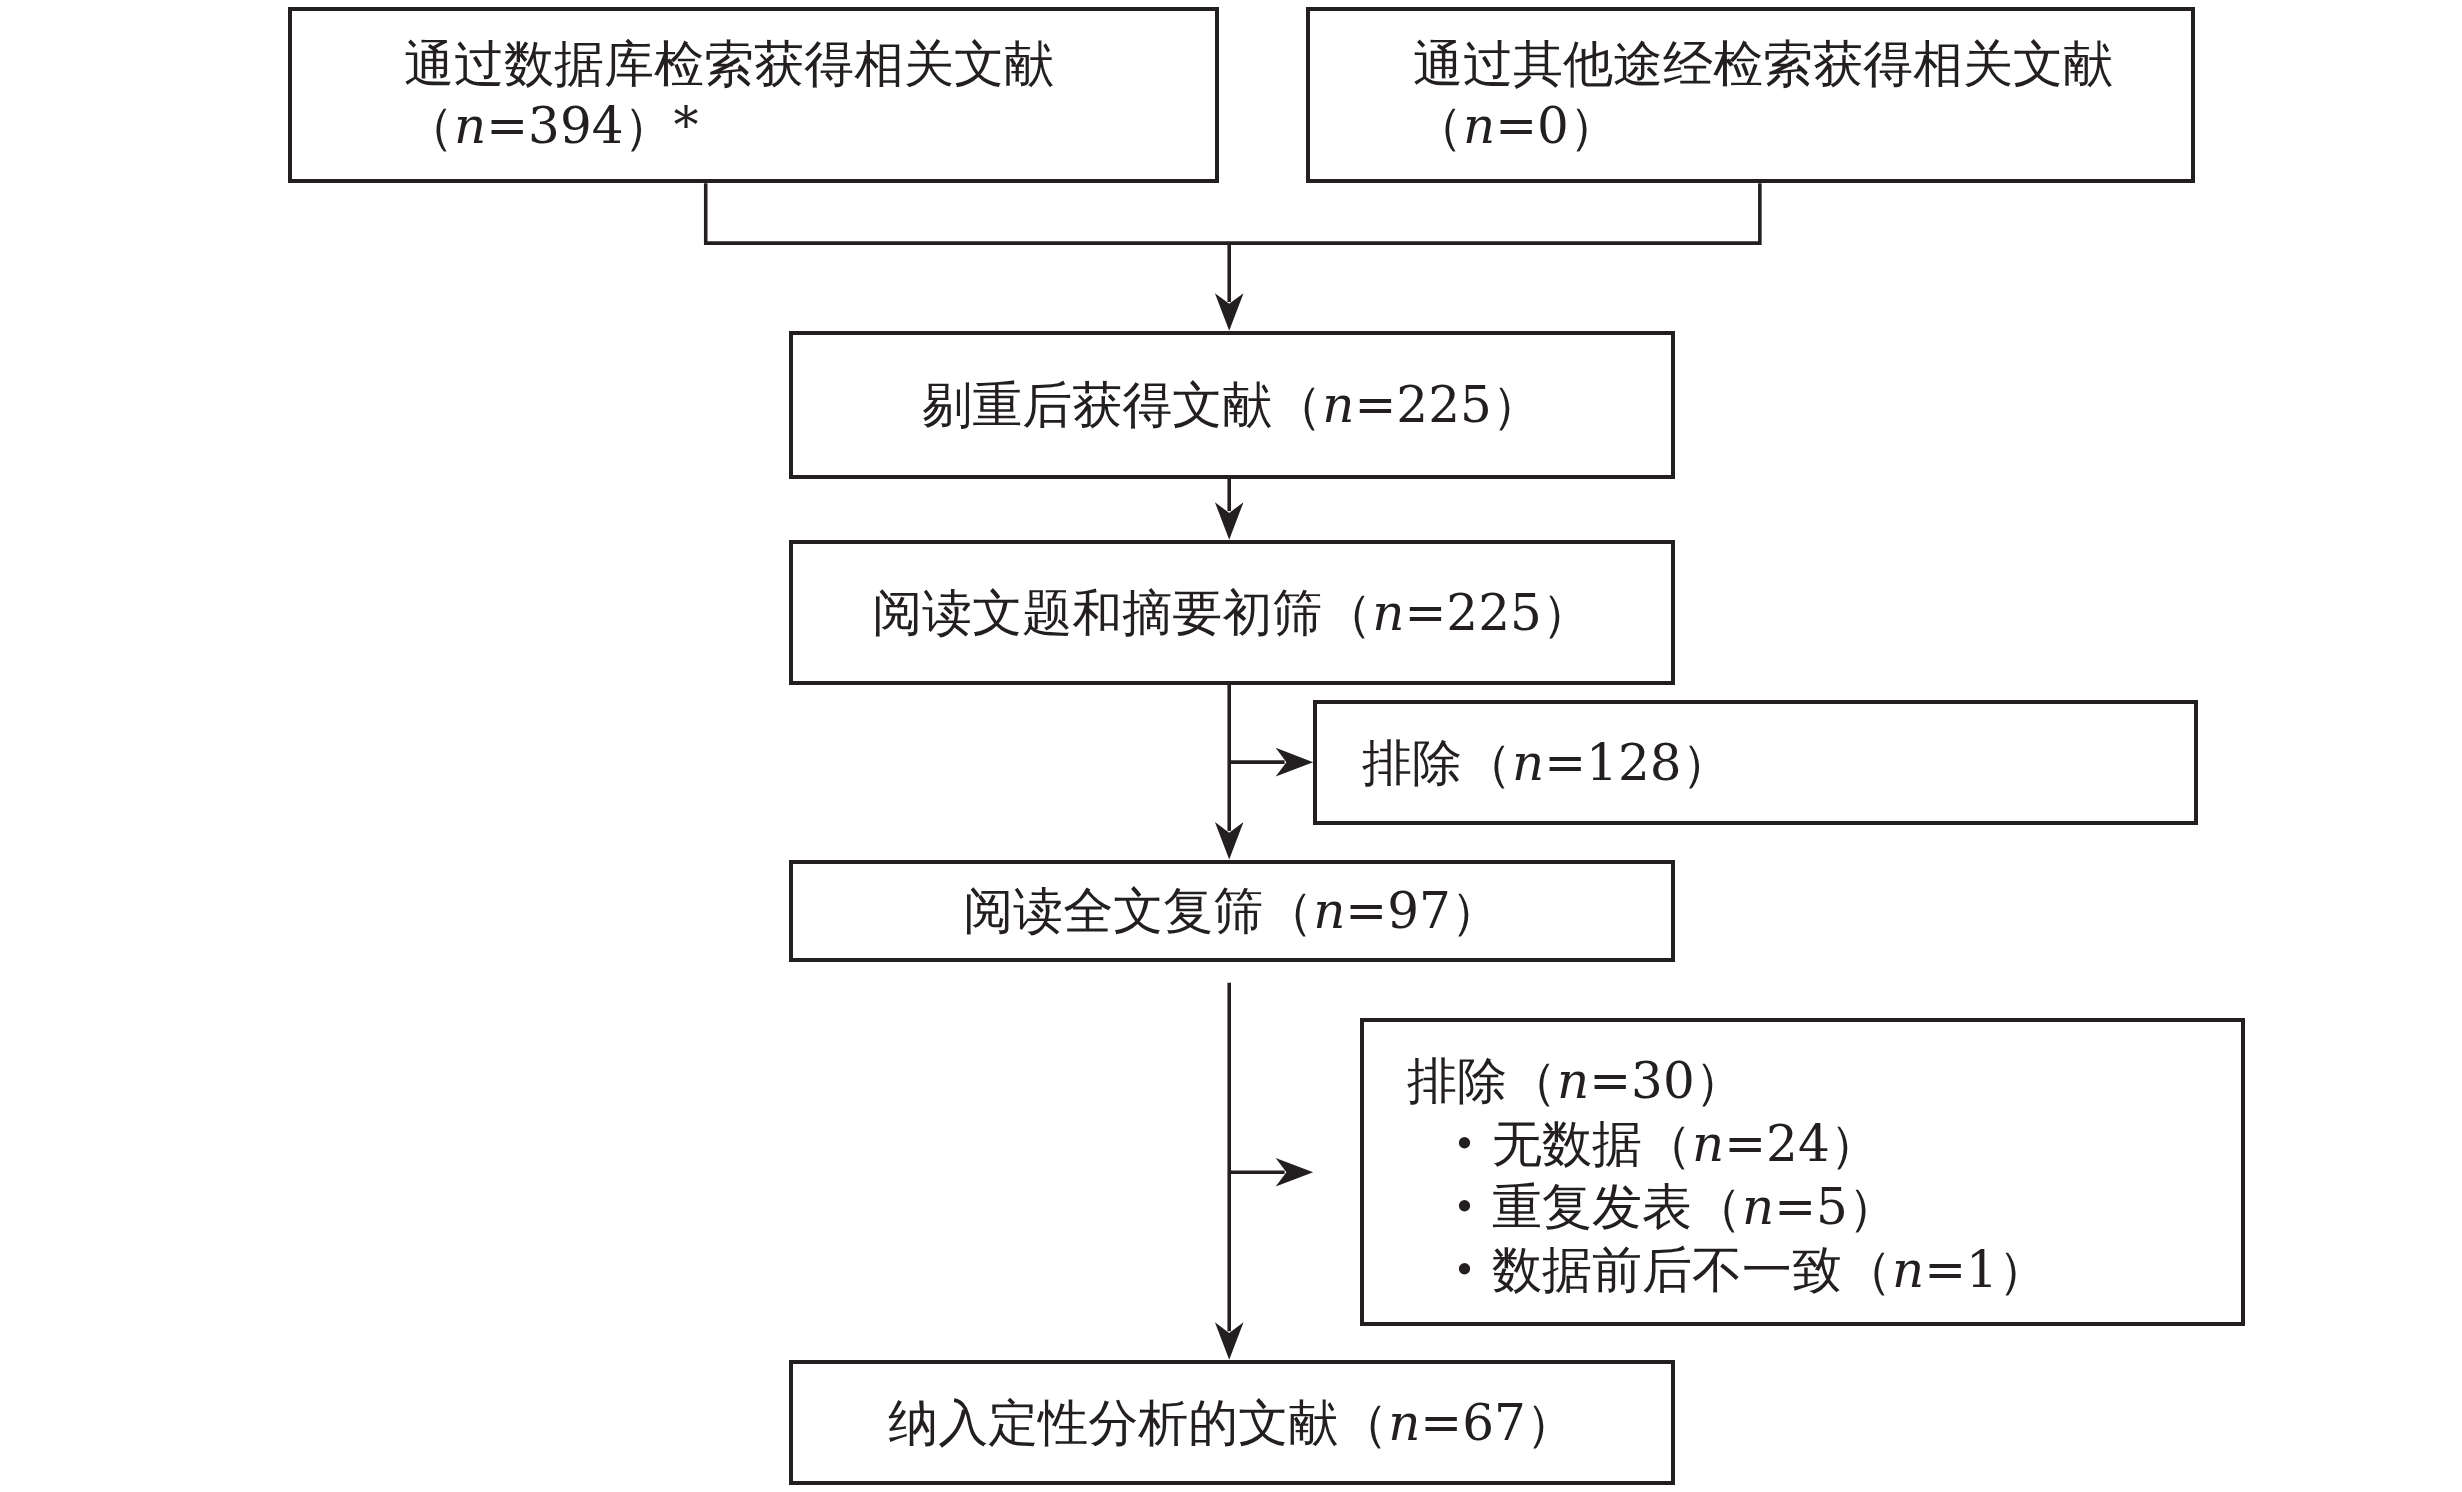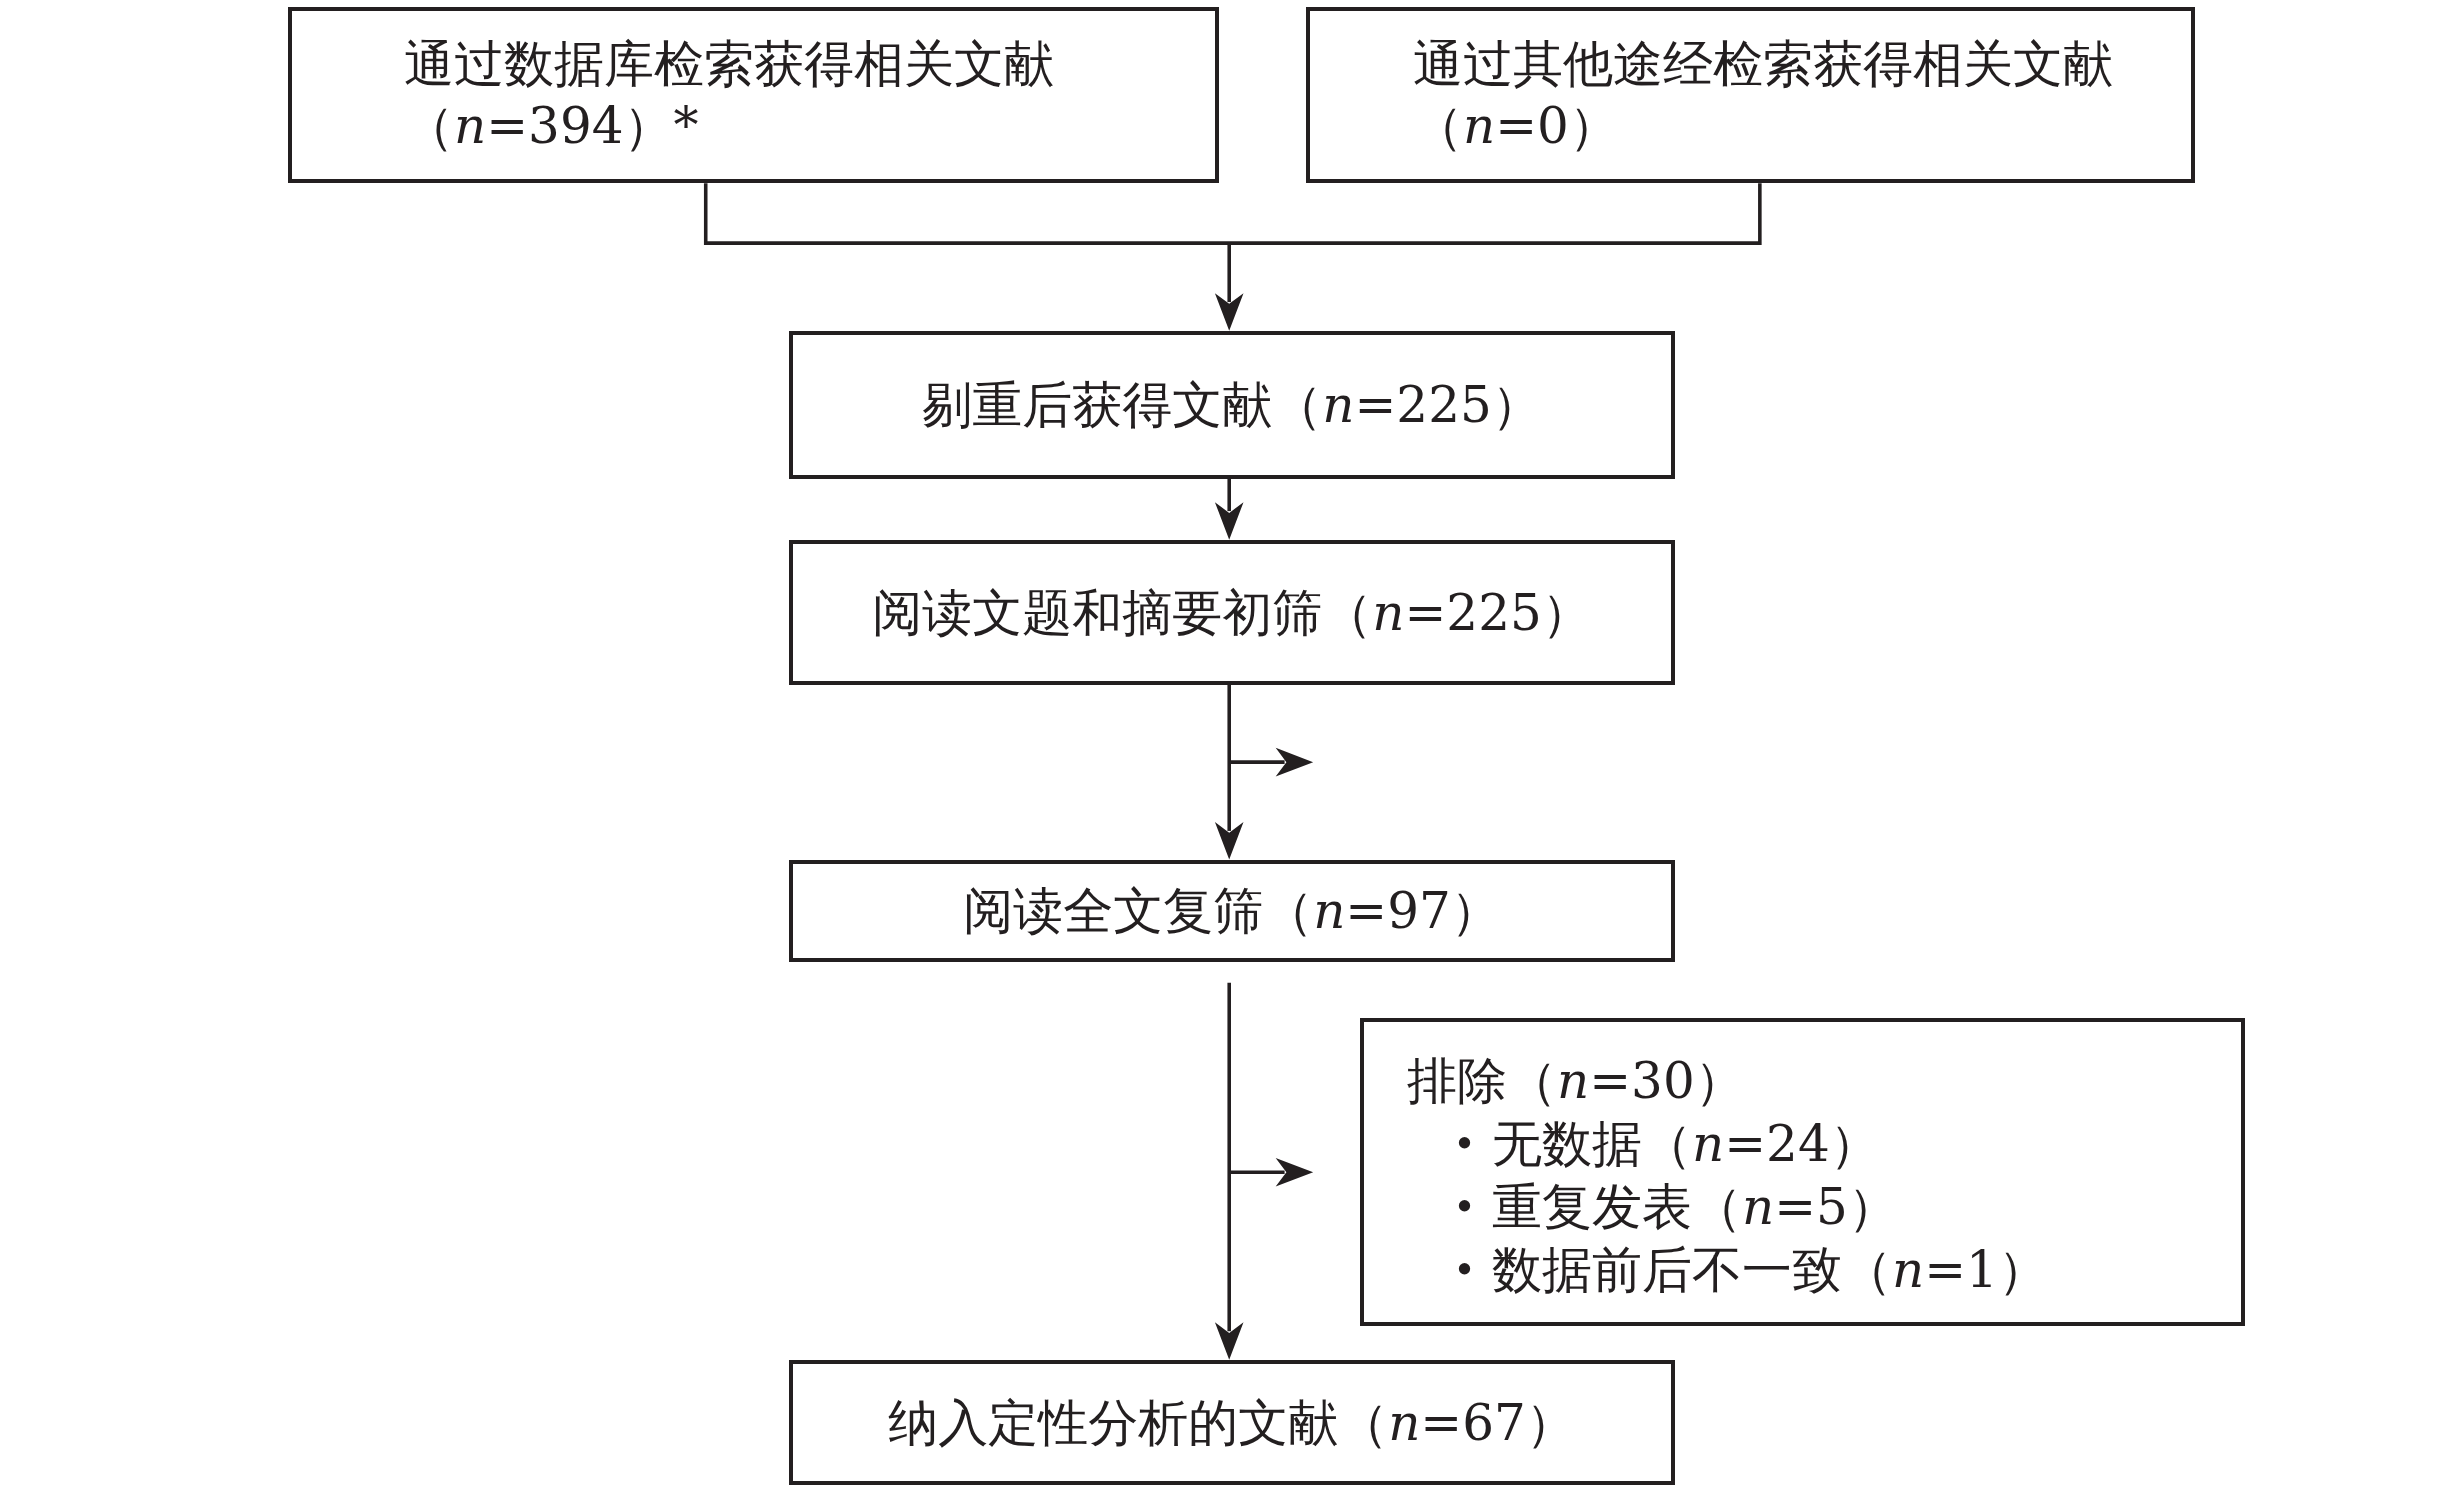--- a/index.html
+++ b/index.html
@@ -110,20 +110,23 @@
   </div>
 
   <div class="box center-line" id="box-dedupe">
     <span><span>剔重后获得文献（</span><span class="nvar">n</span><span>=225）</span></span>
   </div>
 
   <div class="box center-line" id="box-ta">
     <span><span>阅读文题和摘要初筛（</span><span class="nvar">n</span><span>=225）</span></span>
   </div>
 
+  <div class="box left-line" id="box-excl1">
+    <span><span>排除（</span><span class="nvar">n</span><span>=128）</span></span>
+  </div>
 
   <div class="box center-line" id="box-ft">
     <span><span>阅读全文复筛（</span><span class="nvar">n</span><span>=97）</span></span>
   </div>
 
   <div class="box multi-line" id="box-excl2">
     <div class="row">
       <span><span>排除（</span><span class="nvar">n</span><span>=30）</span></span>
     </div>
     <div class="row indent">

